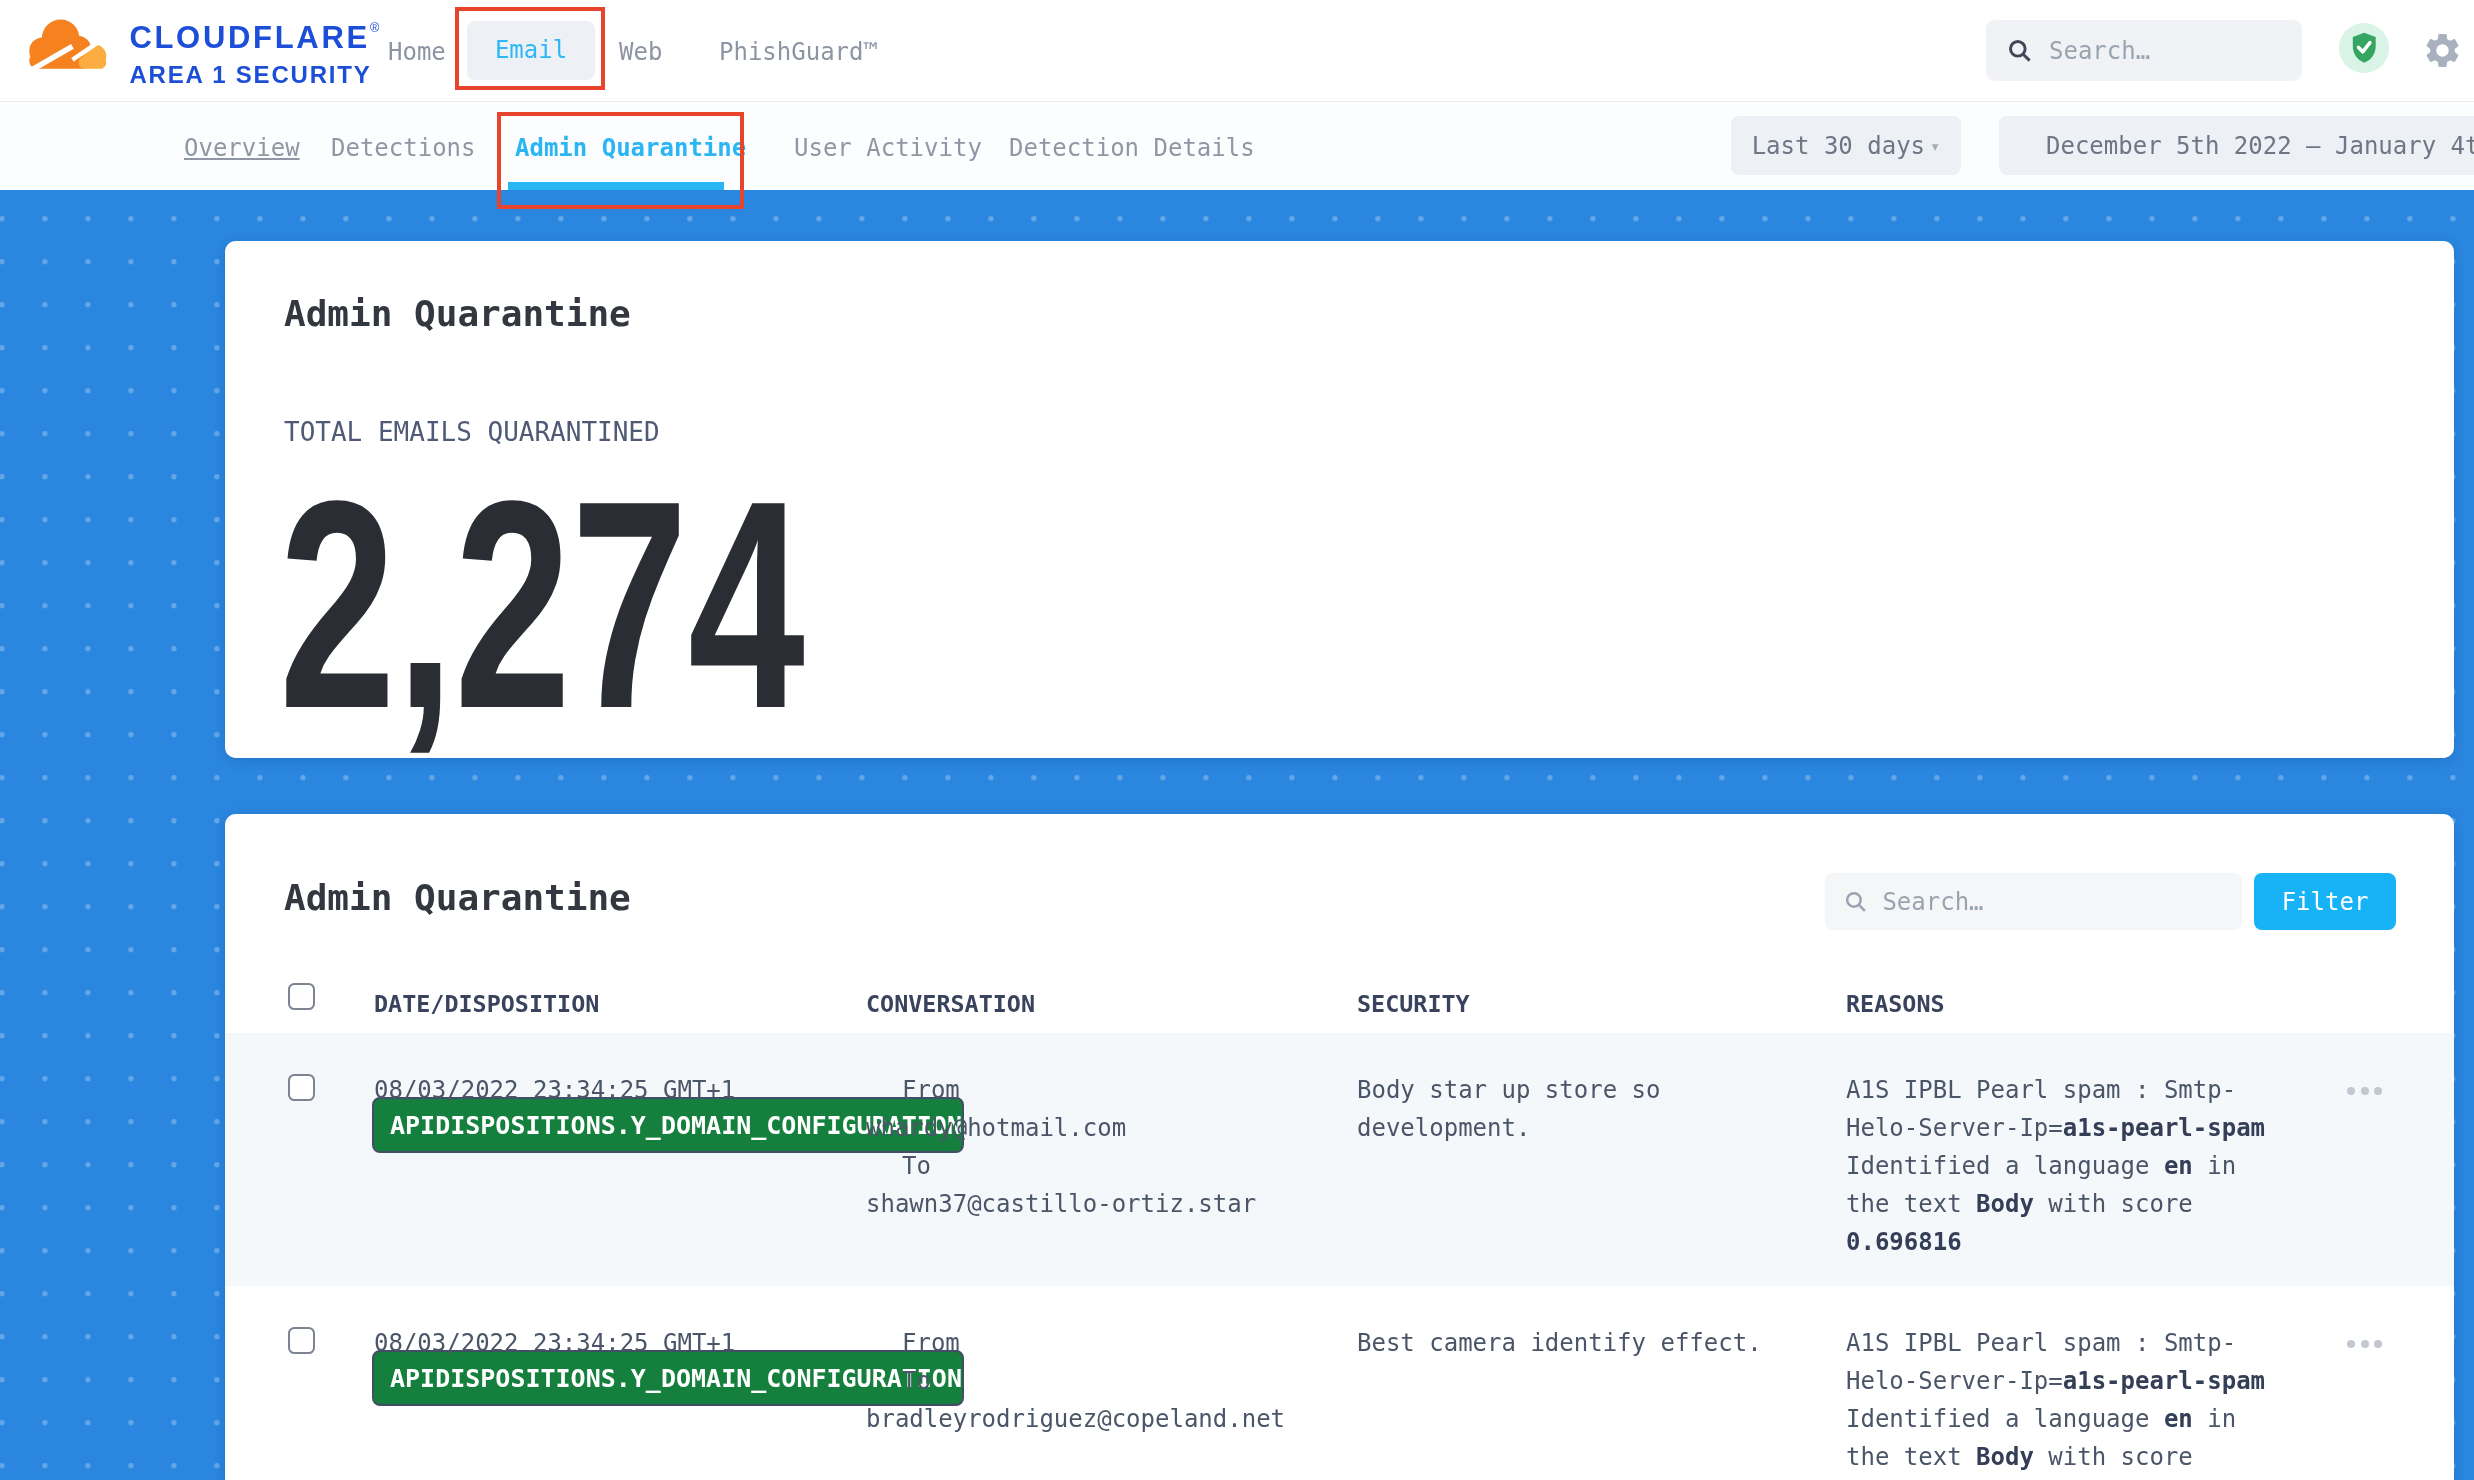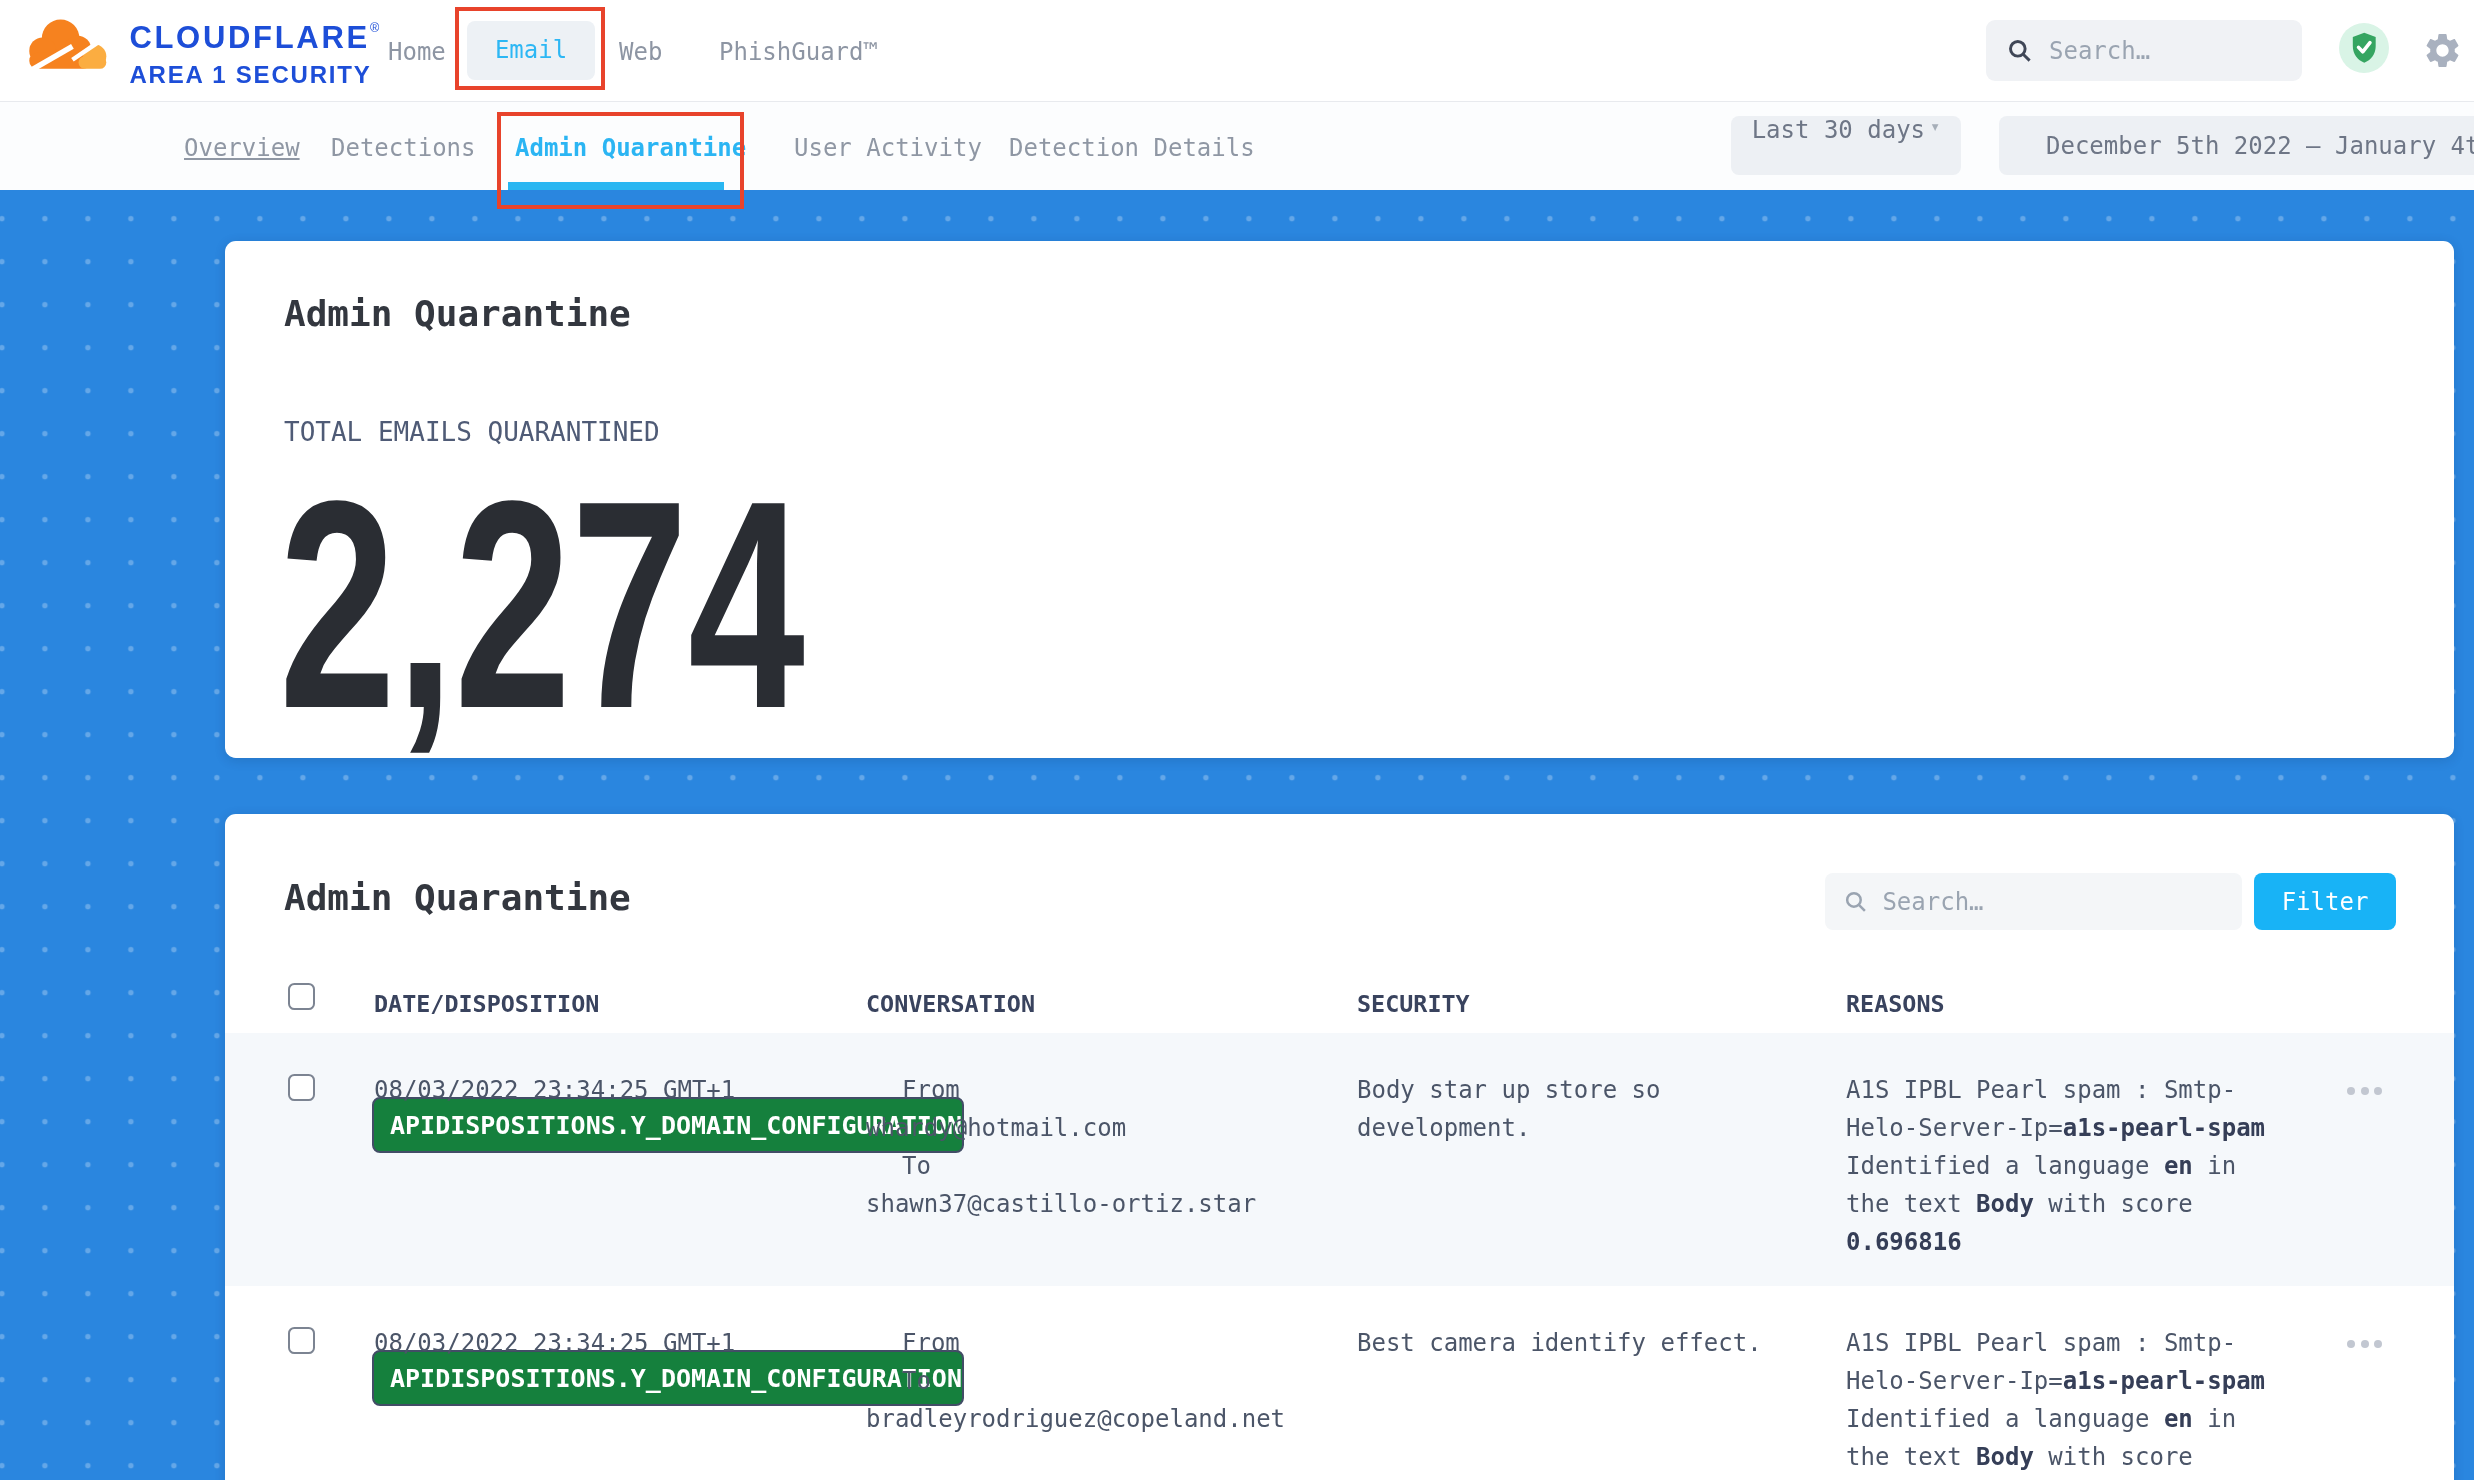--- a/index.html
+++ b/index.html
@@ -39,21 +39,21 @@
   .subnav { position:absolute; left:0; top:102px; width:2475px; height:88px; background:#fcfdfe; z-index:4; }
   .tab { position:absolute; top:32px; font-size:24px; color:#8f97a4; cursor:pointer; white-space:nowrap; }
   .tab-overview { left:184px;text-decoration:underline; }
   .tab-detections { left:331px; }
   .tab-admin { left:515px; color:#2bb5f3; font-weight:bold; }
   .tab-user { left:794px; }
   .tab-details { left:1009px; }
   .tab-underline { position:absolute; left:508px; top:80px; width:216px; height:8px; background:#29b6f2; }
 
   .period-btn { position:absolute; left:1731px; top:14.4px; width:230px; height:59px; background:#edf0f4;
-                border-radius:8px; display:flex; align-items:flex-start; justify-content:center; gap:5px;
+                border-radius:8px; display:flex; align-items:center; justify-content:center; gap:5px;
                 cursor:pointer; }
   .period-btn .lbl { font-size:24px; color:#6e7686; }
   .period-btn .caret { font-size:17px; color:#a6aeb8; }
   .daterange-btn { position:absolute; left:1999px; top:14.4px; width:512px; height:59px; background:#edf0f4;
                    border-radius:8px; display:flex; align-items:center; padding-left:47px; overflow:hidden;
                    cursor:pointer; }
   .daterange-btn .lbl { font-size:24px; color:#6e7686; white-space:nowrap; }
 
   
   .canvas { position:absolute; left:0; top:190px; width:2475px; height:1290px; background-color:#2a86df;

